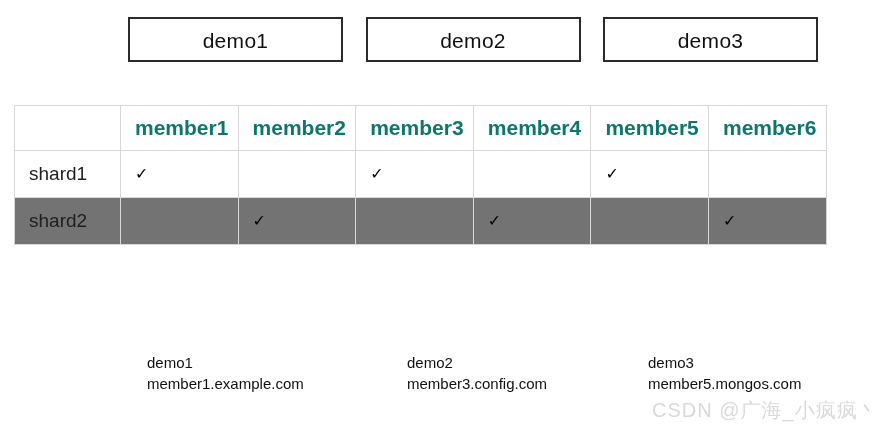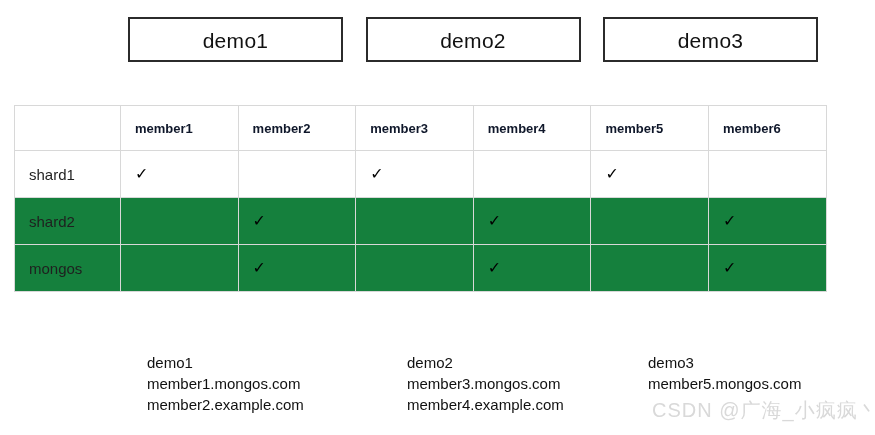--- a/index.html
+++ b/index.html
@@ -64,28 +64,28 @@
     text-align: left;
     vertical-align: middle;
     font-weight: normal;
     font-size: 15.5px;
     color: #1f1f1f;
   }
   table.matrix col.c-label { width: 106px; }
   table.matrix col.c-member { width: 117.6px; }
   table.matrix thead th {
     font-weight: bold;
-    font-size: 13px;
+    font-size: 21px;
     background: #ffffff;
     height: 44px;
-    color: #0f172a;
+    color: #0f766e;
   }
   table.matrix thead th.corner { background: #ffffff; }
-  table.matrix tbody tr.alt td { background: #15803d; }
-  table.matrix tbody td.rowlabel { font-size: 15px; }
+  table.matrix tbody tr.alt td { background: #737373; }
+  table.matrix tbody td.rowlabel { font-size: 19px; }
   .check {
     font-size: 16px;
     line-height: 1;
     color: #000000;
     display: inline-block;
   }
   .check.empty { visibility: hidden; }
 
   
   .legend {
@@ -171,43 +171,32 @@
       </tr>
       <tr class="alt">
         <td class="rowlabel">shard2</td>
         <td><span class="check empty">✓</span></td>
         <td><span class="check">✓</span></td>
         <td><span class="check empty">✓</span></td>
         <td><span class="check">✓</span></td>
         <td><span class="check empty">✓</span></td>
         <td><span class="check">✓</span></td>
       </tr>
-      <tr class="alt">
-        <td class="rowlabel">mongos</td>
-        <td><span class="check empty">✓</span></td>
-        <td><span class="check">✓</span></td>
-        <td><span class="check empty">✓</span></td>
-        <td><span class="check">✓</span></td>
-        <td><span class="check empty">✓</span></td>
-        <td><span class="check">✓</span></td>
-      </tr>
     </tbody>
   </table>
 </div>
 
 <div class="legend">
   <div class="legend-group g0">
     <span class="legend-line">demo1</span>
-    <span class="legend-line">member1.mongos.com</span>
-    <span class="legend-line">member2.example.com</span>
+    <span class="legend-line">member1.example.com</span>
   </div>
   <div class="legend-group g1">
     <span class="legend-line">demo2</span>
-    <span class="legend-line">member3.mongos.com</span>
-    <span class="legend-line">member4.example.com</span>
+    <span class="legend-line">member3.config.com</span>
   </div>
   <div class="legend-group g2">
     <span class="legend-line">demo3</span>
     <span class="legend-line">member5.mongos.com</span>
   </div>
 </div>
 
 <div class="watermark">CSDN @广海_小疯疯丶</div>
 
 </body></html>

